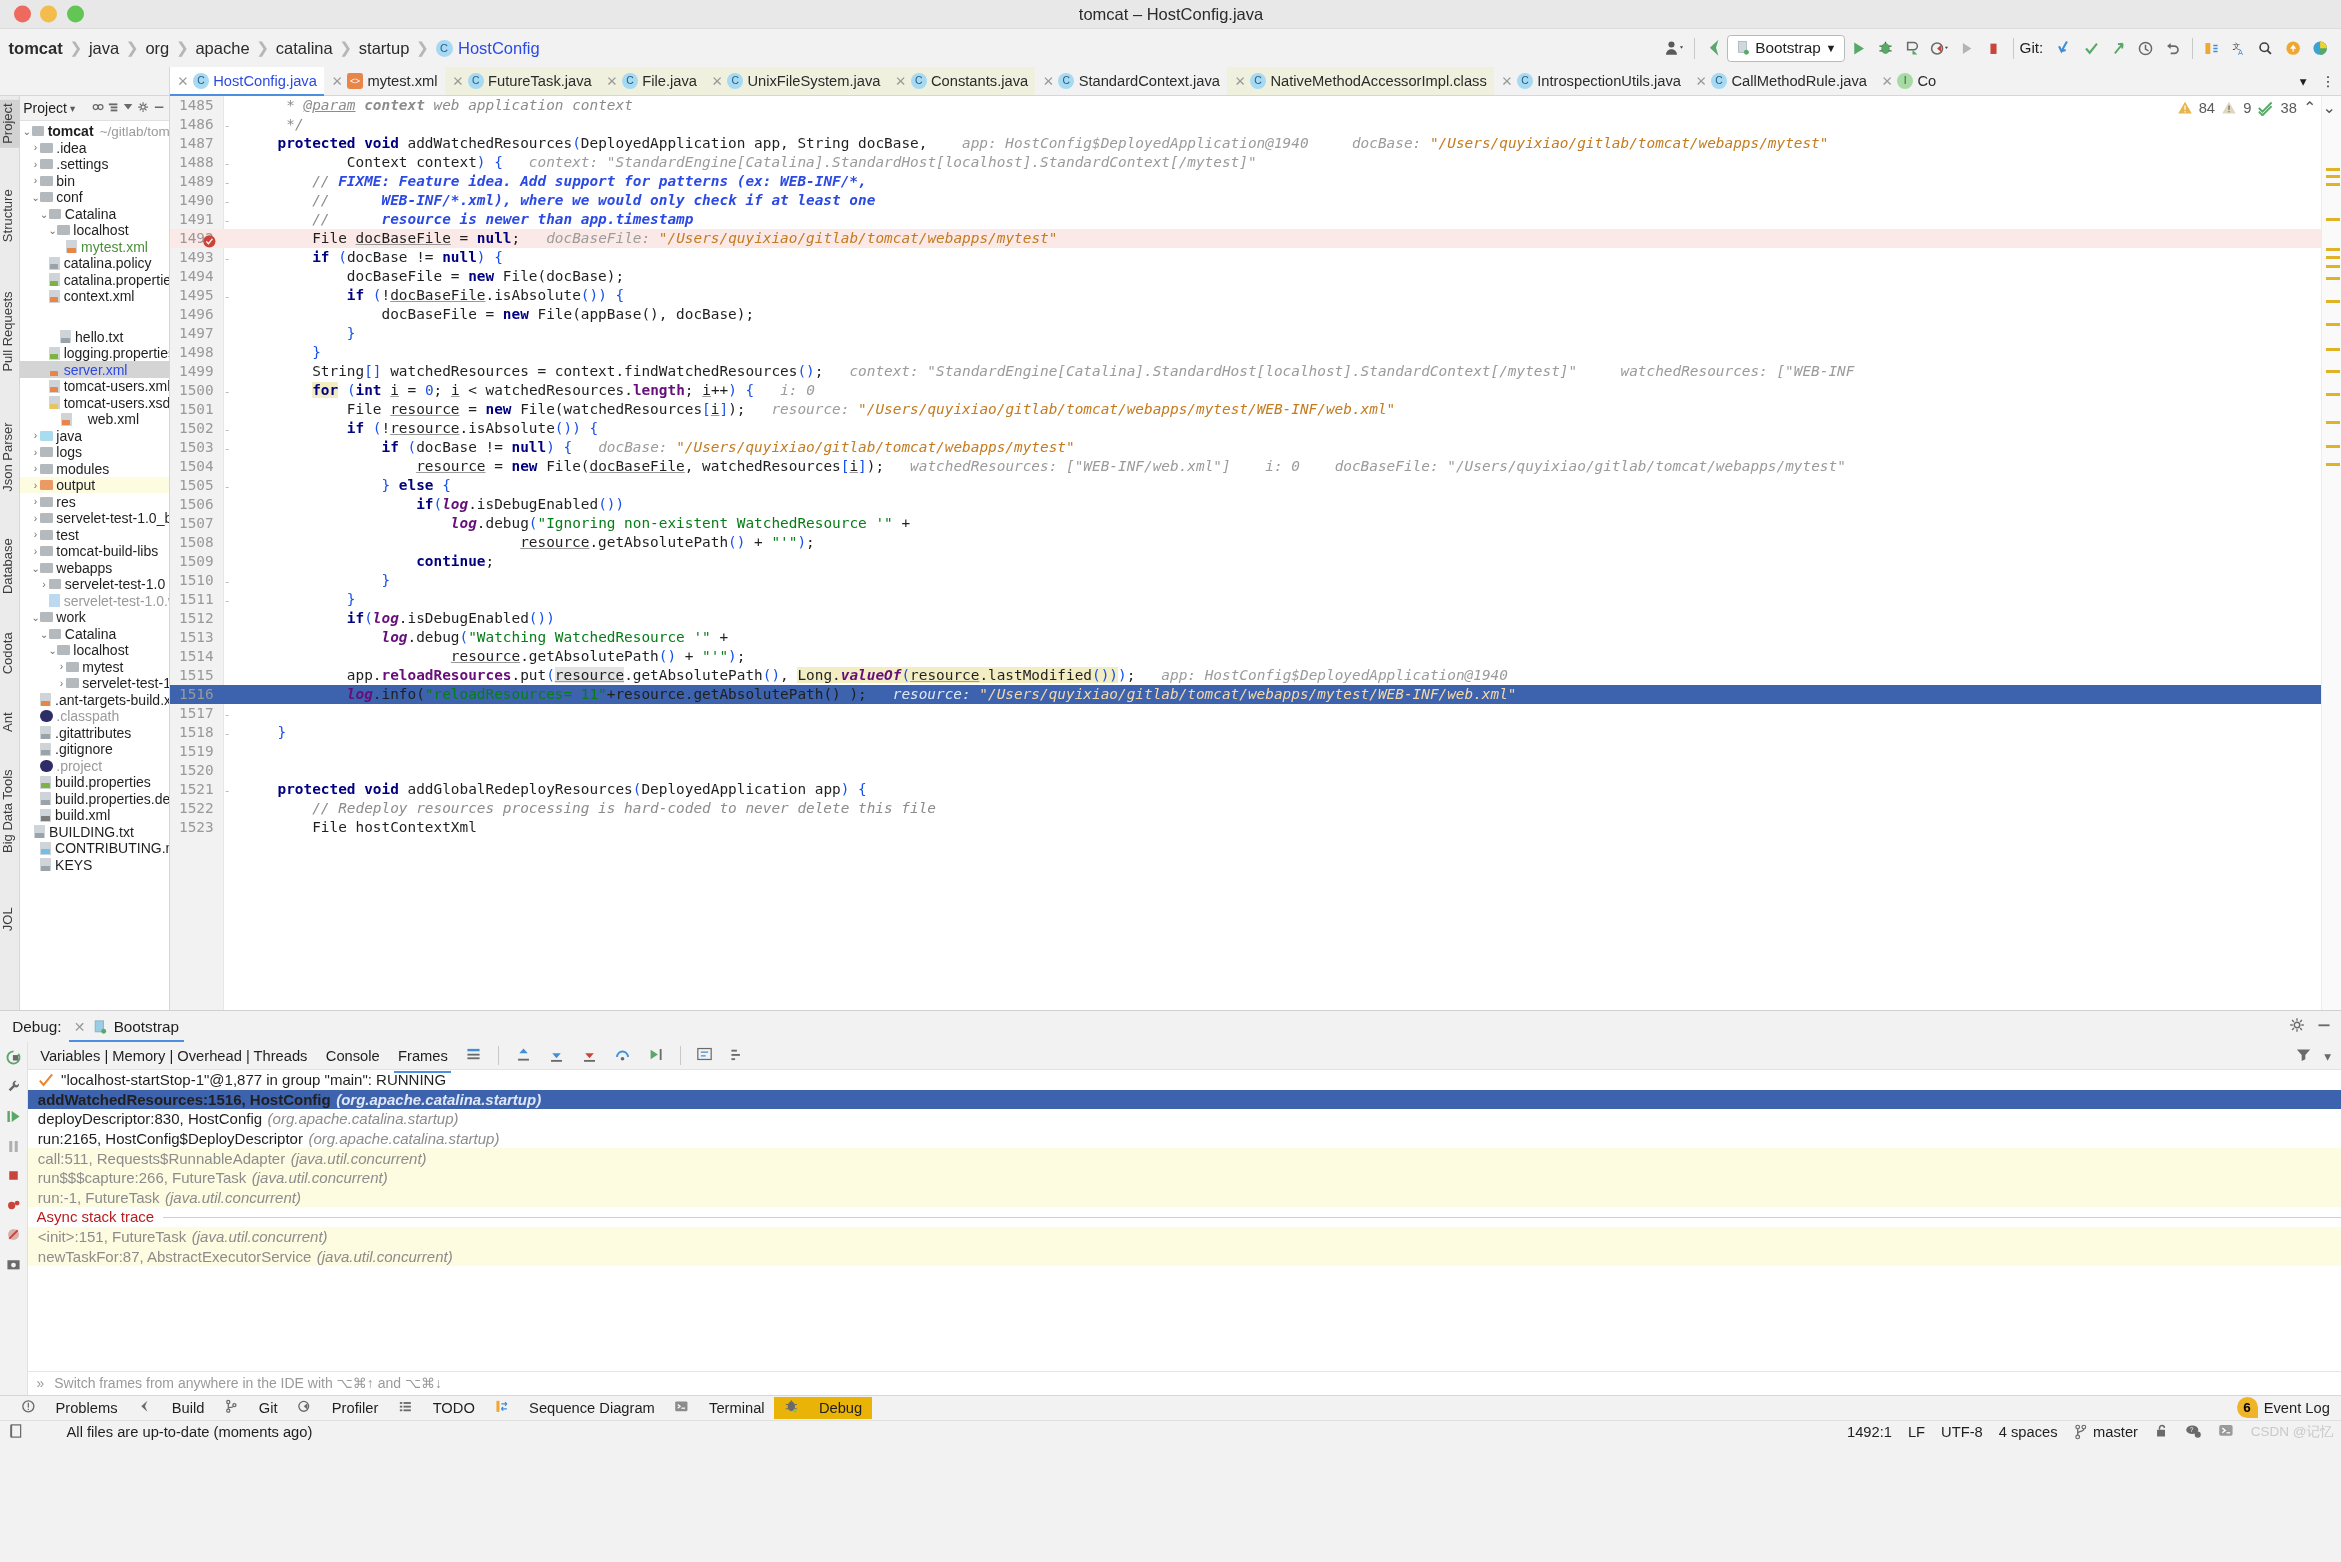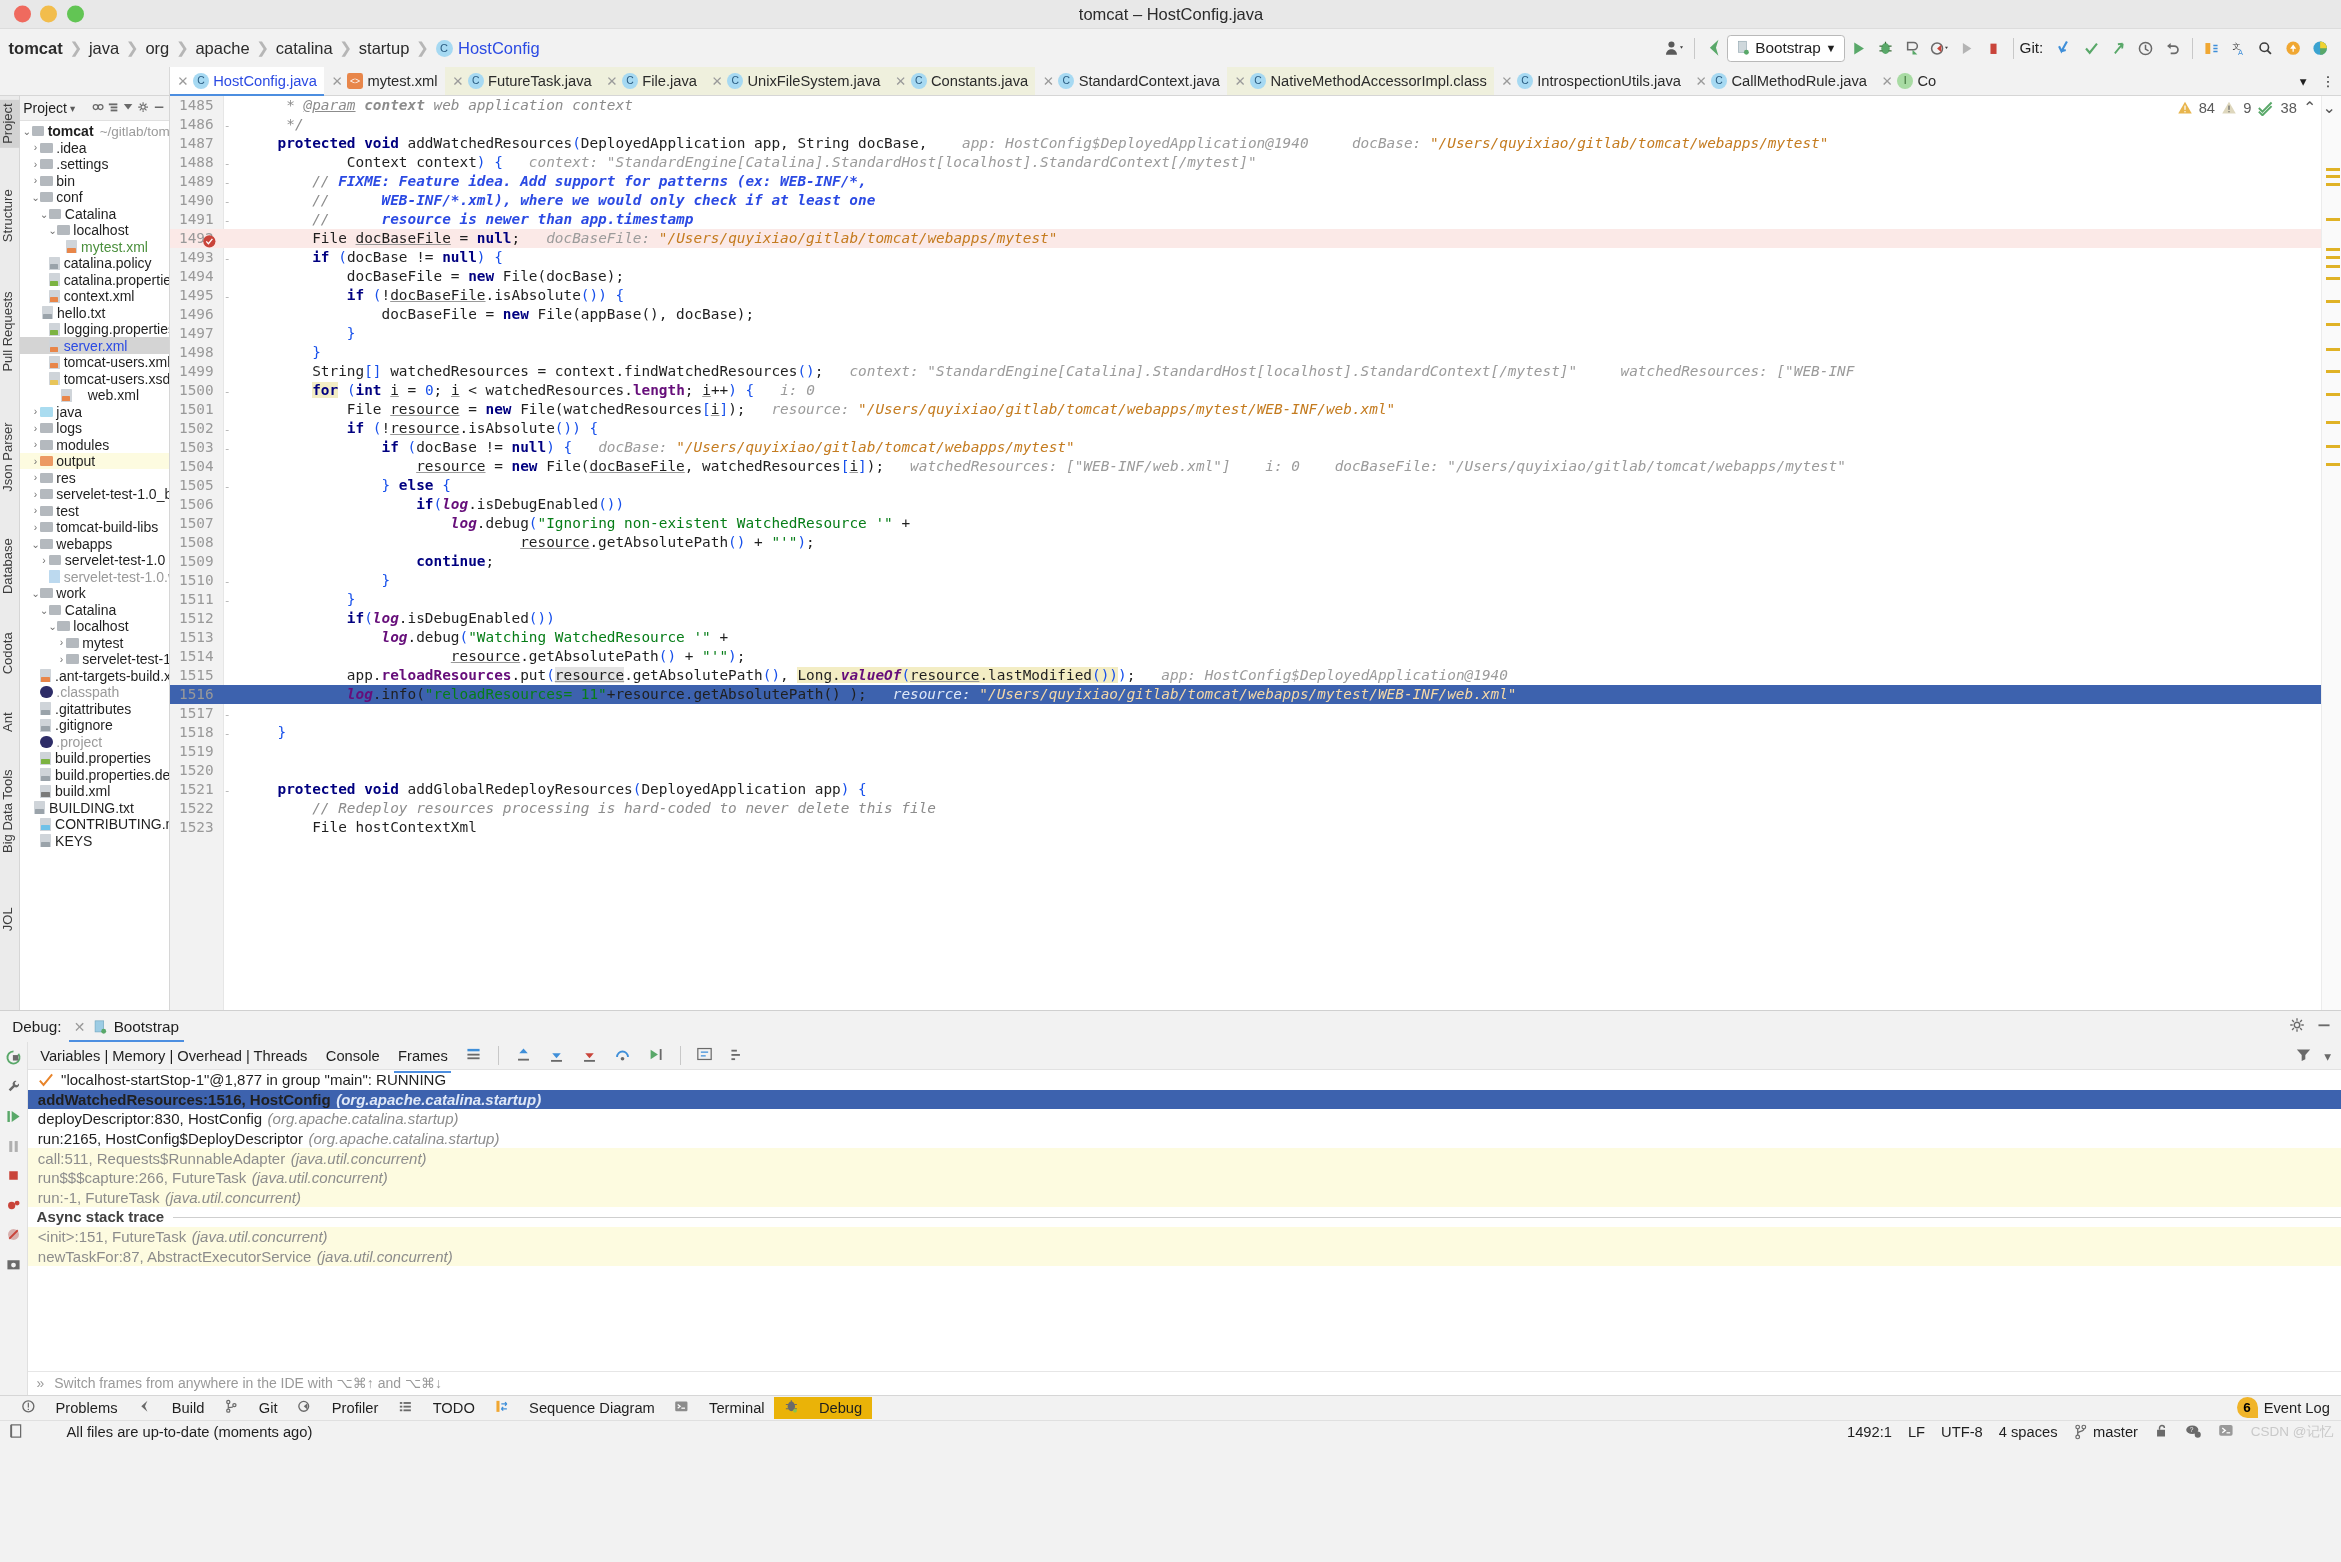--- a/index.html
+++ b/index.html
@@ -163,21 +163,21 @@
   .dtab.act::after{content:"";position:absolute;left:-2.4px;right:-2.4px;bottom:-4.9px;height:2.4px;background:#4c8ee0;}
   .dtabicons{position:absolute;right:0;display:flex;align-items:center;gap:12.2px;padding-right:11px;}
   #frames { flex:1; font-size:15px; overflow:hidden;}
   .frow { height:19.6px; display:flex; align-items:center; padding-left:9.8px; white-space:nowrap;}
   .frow.sel { background:#3d62ae; color:#fff; font-weight:bold;}
   .frow.yel { background:#fdfbe0; }
   .frow .pkg { color:#8c8c8c; font-style:italic; margin-left:5.5px;}
   .frow.sel .pkg { color:#dfe8f7; }
   .frow.yel .nm { color:#8c8c8c;}
   .frow .nm { color:#1f1f1f; }
-  .asynchdr { display:flex;align-items:center;gap:8.6px; height:19.6px; padding-left:8.6px; color:#404040;font-weight:bold;}
+  .asynchdr { display:flex;align-items:center;gap:8.6px; height:19.6px; padding-left:8.6px; color:#b91c1c;}
   .asynchdr .ln { flex:1; height:0.6px; background:#cfcfcf; }
   #hintrow { height:24.5px; display:flex; align-items:center; gap:9.8px; padding-left:8.6px;
              font-size:14px; color:#9a9a9a; border-top:0.6px solid #e6e6e6;}
 
   
   #toolbar-bottom { height:24.5px; background:#f2f2f2; border-top:0.6px solid #d6d6d6;
                     display:flex; align-items:center; padding-left:11px; gap:0px; font-size:14.7px;}
   .btw { display:flex; align-items:center; gap:20px; padding:2.4px 9.8px; cursor:pointer;}
   .btw.act { background:#eab308; }
 
@@ -502,21 +502,21 @@
         <div class="trow" style="padding-left: 19.6px;">
           <span class="arrow"></span>
           <span class="fileic props"></span>
           <span class="tlabel">catalina.properties</span>
         </div>
         <div class="trow" style="padding-left: 19.6px;">
           <span class="arrow"></span>
           <span class="fileic xml"></span>
           <span class="tlabel">context.xml</span>
         </div>
-        <div class="trow" style="padding-left: 13px;">
+        <div class="trow" style="padding-left: 31px; margin-top: 24px;">
           <span class="arrow"></span>
           <span class="fileic txt"></span>
           <span class="tlabel">hello.txt</span>
         </div>
         <div class="trow" style="padding-left: 19.6px;">
           <span class="arrow"></span>
           <span class="fileic props"></span>
           <span class="tlabel">logging.properties</span>
         </div>
         <div class="trow sel" style="padding-left: 19.6px;">

